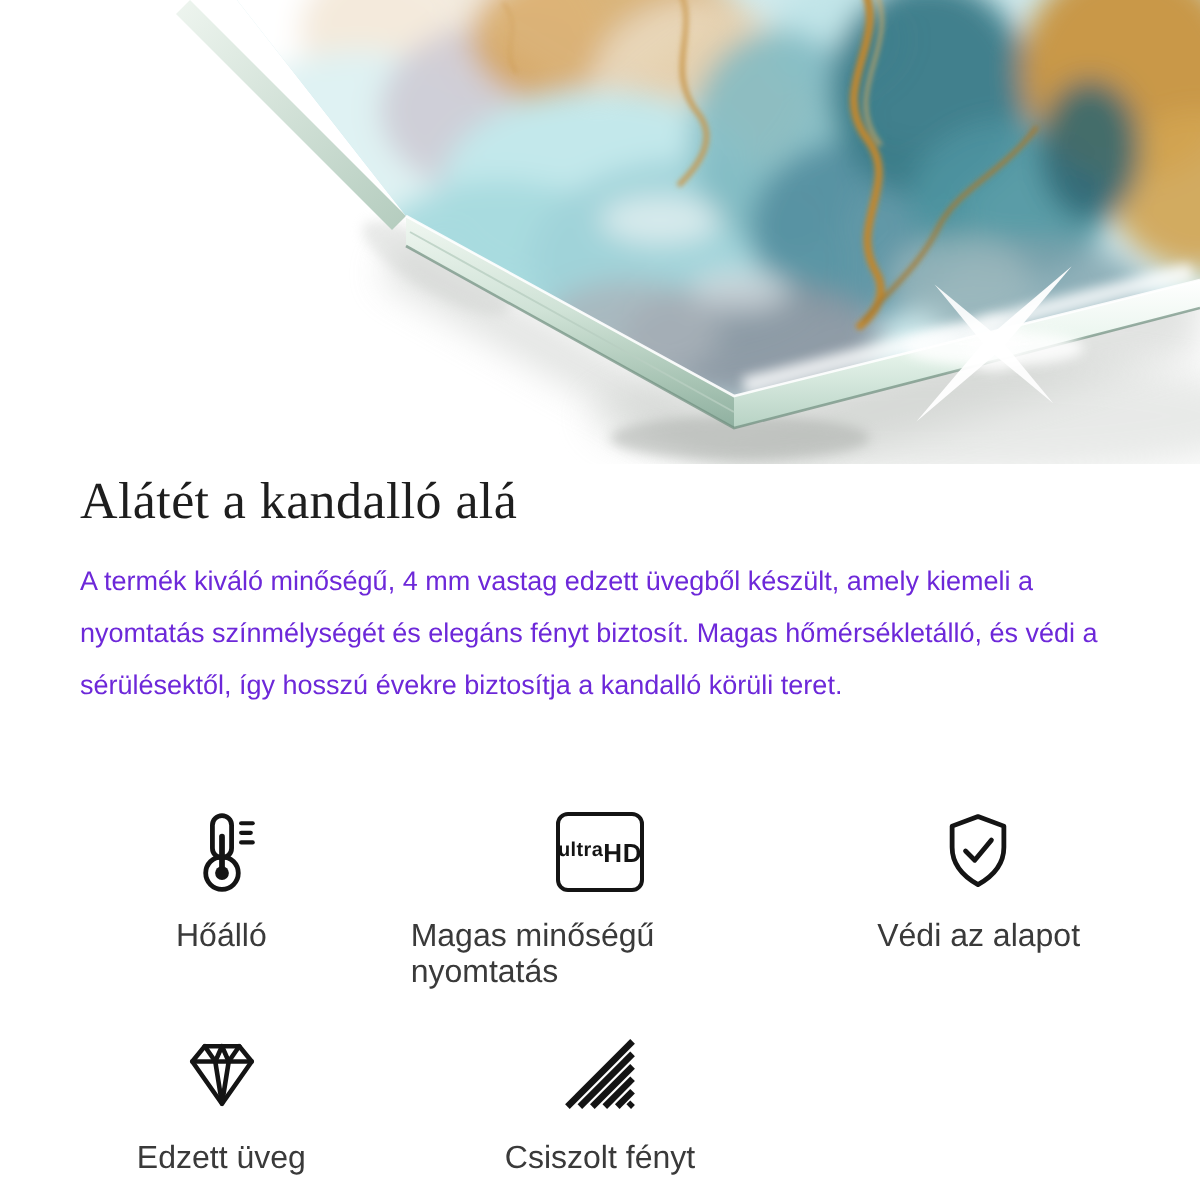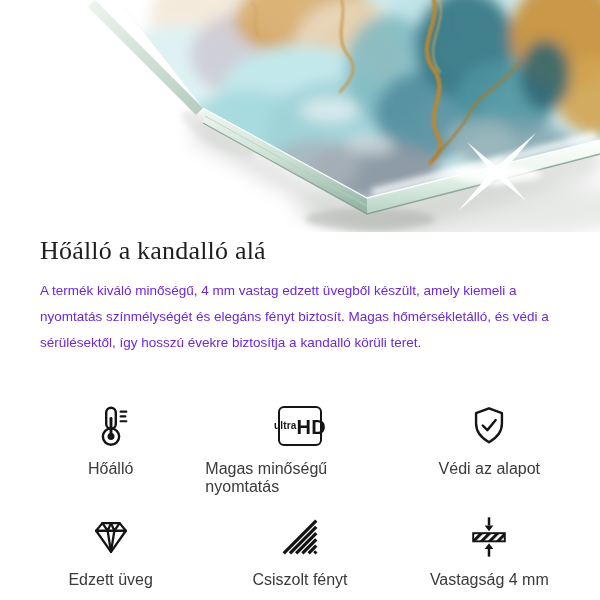--- a/index.html
+++ b/index.html
@@ -12,21 +12,21 @@
   .desc{margin-top:11px;font-size:13.5px;line-height:26px;color:#6d28d9;}
   .features{position:absolute;left:16px;top:401px;width:568px;display:grid;
             grid-template-columns:repeat(3,1fr);row-gap:16px;}
   .feature{display:flex;flex-direction:column;align-items:center;}
   .feature .icon-wrap{height:50px;display:flex;align-items:center;justify-content:center;}
   .feature .label{margin-top:9px;font-size:16px;color:#3a3a3a;}
   .uhd-box{width:40px;height:36px;border:2.5px solid #141414;border-radius:6px;
            display:flex;flex-direction:row;align-items:center;justify-content:center;
            color:#141414;font-weight:700;line-height:1;}
   .uhd-top{font-size:10px;letter-spacing:.2px;}
-  .uhd-bottom{font-size:20px;margin-top:1px;letter-spacing:.3px;text-align:right;}
+  .uhd-bottom{font-size:13px;margin-top:1px;letter-spacing:.3px;text-align:right;}
   svg.licon{display:block;}
 </style>
 </head>
 <body>
 
 <div class="page">
 
   <svg class="hero" viewBox="0 0 600 232" width="600" height="232" aria-hidden="true">
     <defs>
       <clipPath id="glassClip">
@@ -127,21 +127,21 @@
       </g>
       <g transform="rotate(45 497 172)" fill="#ffffff" opacity="0.6">
         <path d="M497,152 L499,172 L497,192 L495,172 Z" transform="rotate(45 497 172)"></path>
       </g>
       <circle cx="497" cy="172" r="4.5" fill="#ffffff" filter="url(#soft)"></circle>
     </g>
   </svg>
 
   <div class="content">
     <div class="heading">
-      <div>Hőálló a kandalló alá</div>
+      <div>Alátét a kandalló alá</div>
     </div>
     <div class="desc">A termék kiváló minőségű, 4 mm vastag edzett üvegből készült, amely kiemeli a nyomtatás színmélységét és elegáns fényt biztosít. Magas hőmérsékletálló, és védi a sérülésektől, így hosszú évekre biztosítja a kandalló körüli teret.</div>
   </div>
 
   <div class="features">
 
     <div class="feature">
       <div class="icon-wrap">
         <svg class="licon" width="46" height="46" viewBox="0 0 48 48" fill="none" stroke="#141414" stroke-width="2.5" stroke-linecap="round" stroke-linejoin="round">
           <rect x="19" y="5" width="10" height="22" rx="5"></rect>
@@ -195,33 +195,15 @@
           <line x1="13.5" y1="41" x2="41" y2="13.5"></line>
           <line x1="20" y1="41" x2="41" y2="20"></line>
           <line x1="26.5" y1="41" x2="41" y2="26.5"></line>
           <line x1="33" y1="41" x2="41" y2="33"></line>
           <line x1="39" y1="41" x2="41" y2="39"></line>
         </svg>
       </div>
       <div class="label">Csiszolt fényt</div>
     </div>
 
-    <div class="feature">
-      <div class="icon-wrap">
-        <svg class="licon" width="46" height="46" viewBox="0 0 48 48">
-          <defs>
-            <pattern id="hatch4" width="6" height="6" patternUnits="userSpaceOnUse" patternTransform="rotate(45)">
-              <rect width="6" height="6" fill="#ffffff"></rect>
-              <rect width="3.2" height="6" fill="#141414"></rect>
-            </pattern>
-          </defs>
-          <rect x="7.5" y="20" width="33" height="8.5" fill="url(#hatch4)" stroke="#141414" stroke-width="2"></rect>
-          <line x1="24" y1="3.5" x2="24" y2="12" stroke="#141414" stroke-width="2.6"></line>
-          <polygon points="19.5,12 28.5,12 24,18" fill="#141414"></polygon>
-          <line x1="24" y1="44.5" x2="24" y2="36.5" stroke="#141414" stroke-width="2.6"></line>
-          <polygon points="19.5,36.5 28.5,36.5 24,30.5" fill="#141414"></polygon>
-        </svg>
-      </div>
-      <div class="label">Vastagság 4 mm</div>
-    </div>
 
   </div>
 </div>
 
 </body></html>

